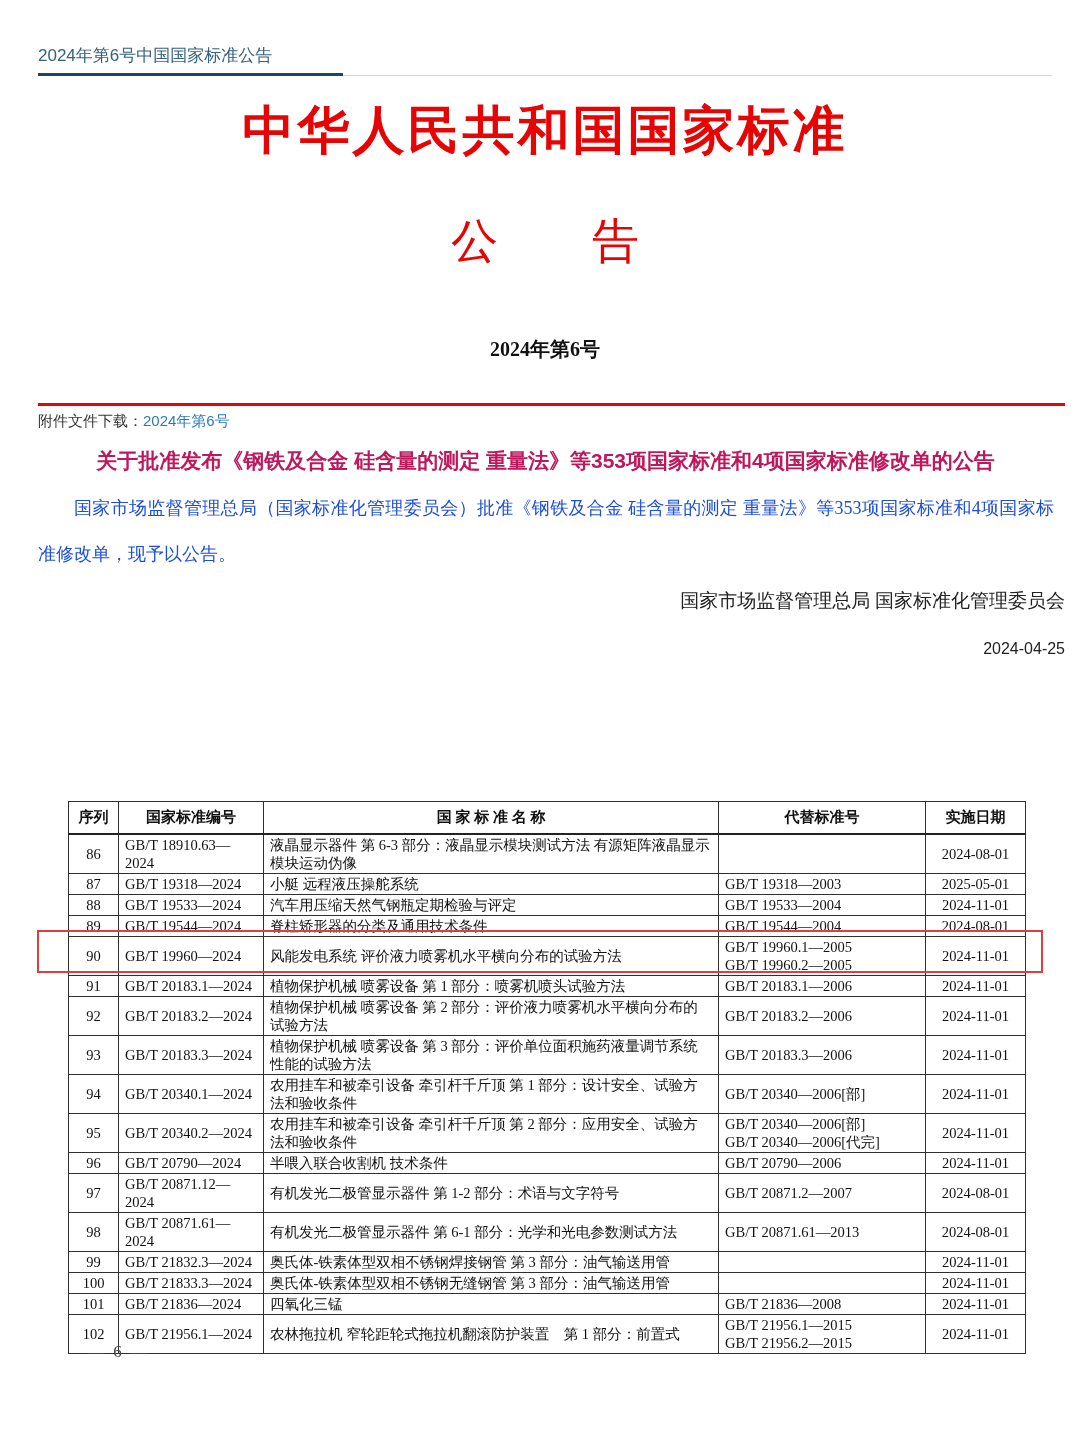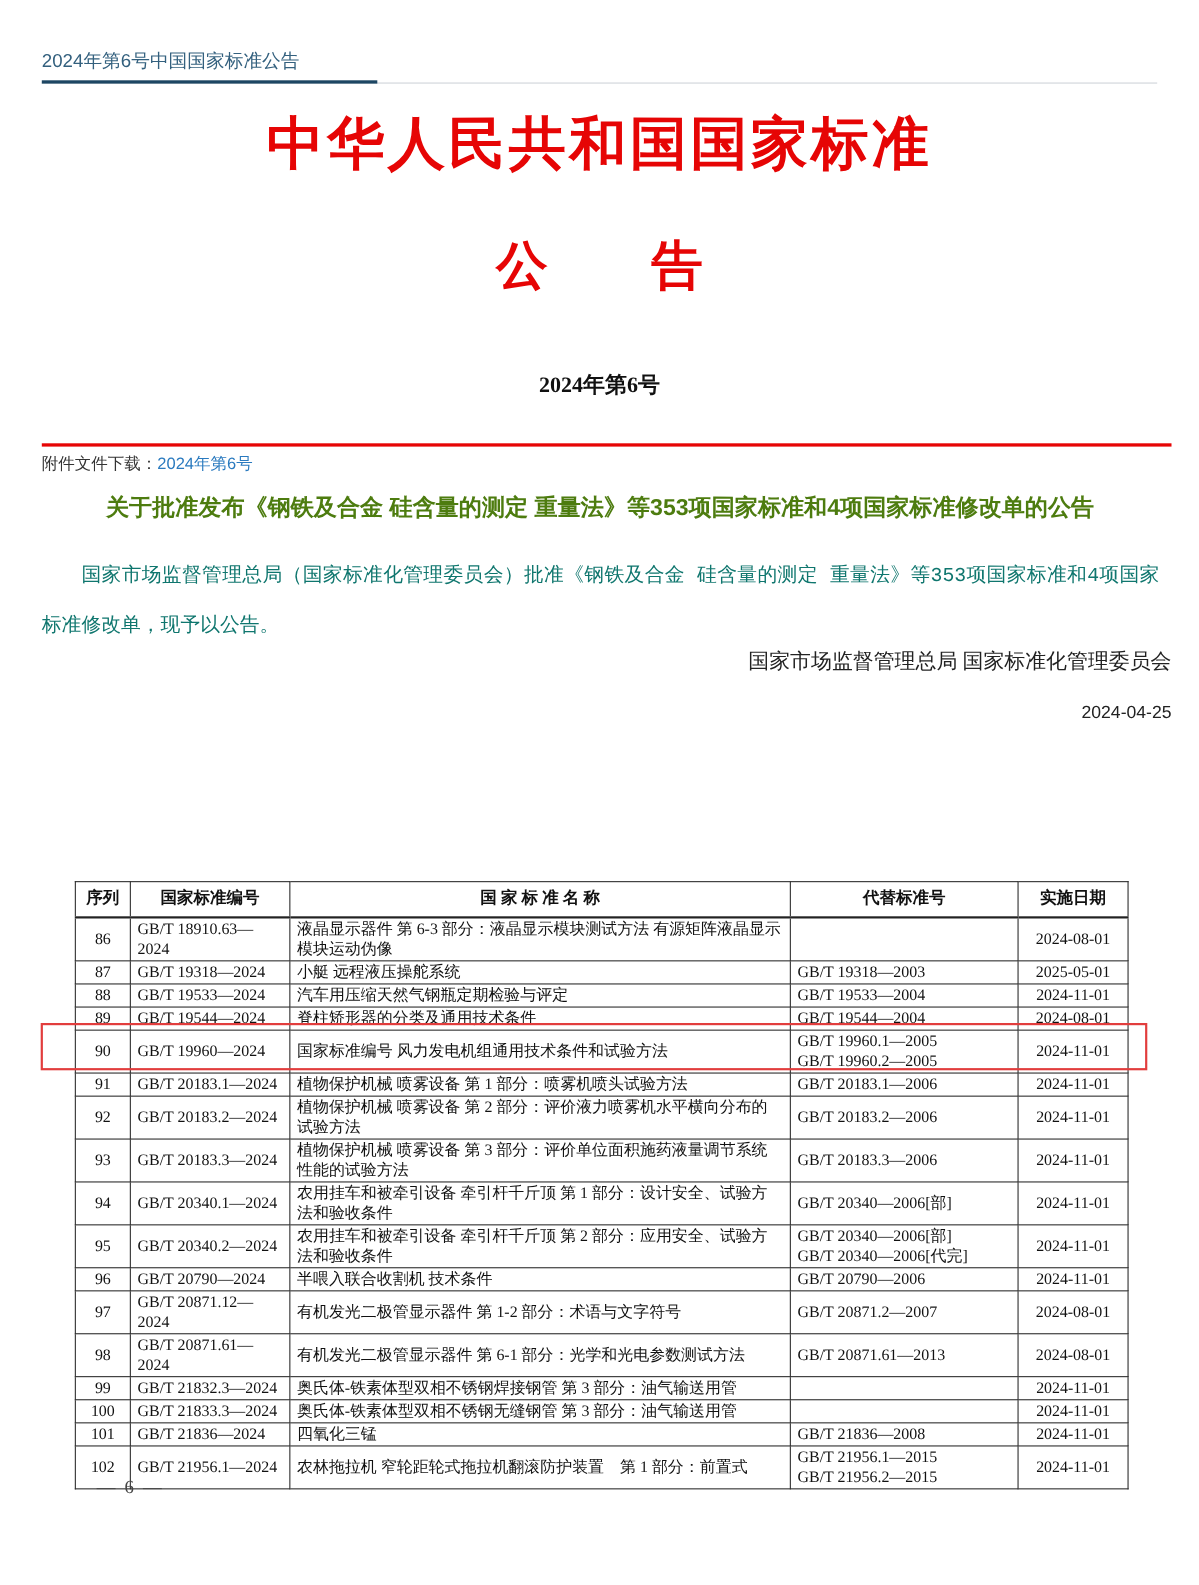--- a/index.html
+++ b/index.html
@@ -31,21 +31,21 @@
     position:absolute; left:0; top:96px; width:100%;
     text-align:center;
     font-family:"Liberation Serif", "DejaVu Serif", serif;
     font-weight:bold; font-size:52px; letter-spacing:3px;
     color:#e60505;
   }
   .gonggao {
     position:absolute; left:0; top:210px; width:100%;
     text-align:center;
     font-family:"Liberation Serif", "DejaVu Serif", serif;
-    font-weight:bold; font-size:47px;
+    font-weight:normal; font-size:47px;
     color:#e60505;
   }
   .issue-no {
     position:absolute; left:0; top:336px; width:100%;
     text-align:center;
     font-family:"Liberation Serif", "DejaVu Serif", serif;
     font-weight:bold; font-size:20px; color:#111111;
   }
 
   .red-rule {
@@ -57,27 +57,27 @@
     position:absolute; left:38px; top:412px;
     font-size:15px; color:#333333;
     font-family:"Liberation Sans", sans-serif;
   }
   .attach-link { color:#2a7abf; cursor:pointer; }
 
   .notice-heading {
     position:absolute; left:38px; top:447px; width:1015px;
     text-align:center;
     font-family:"Liberation Sans", sans-serif;
-    font-weight:bold; font-size:21px; color:#4d7c0f;
+    font-weight:bold; font-size:21px; color:#be185d;
   }
 
   .body-para {
-    position:absolute; left:38px; top:501px; width:1016px;
-    font-family:Liberation Mono, monospace;
-    font-size:18px; color:#0f766e;
+    position:absolute; left:38px; top:485px; width:1016px;
+    font-family:Liberation Serif, serif;
+    font-size:18px; color:#1d4ed8;
     line-height:46px; text-indent:2em; text-align:justify;
   }
 
   .signature {
     position:absolute; right:25px; top:588px;
     font-family:"Liberation Serif", "DejaVu Serif", serif;
     font-size:19px; color:#222222;
   }
   .sign-date {
     position:absolute; right:25px; top:640px;
@@ -191,21 +191,21 @@
     <td class="c-code">GB/T 19544—2024</td>
     <td class="c-name">脊柱矫形器的分类及通用技术条件</td>
     <td class="c-repl">
             <div>GB/T 19544—2004</div>
           </td>
     <td class="c-date">2024-08-01</td>
   </tr>
         <tr>
     <td class="c-seq">90</td>
     <td class="c-code">GB/T 19960—2024</td>
-    <td class="c-name">国家标准编号 风力发电机组通用技术条件和试验方法</td>
+    <td class="c-name">风能发电系统 评价液力喷雾机水平横向分布的试验方法</td>
     <td class="c-repl">
             <div>GB/T 19960.1—2005</div>
             <div>GB/T 19960.2—2005</div>
           </td>
     <td class="c-date">2024-11-01</td>
   </tr>
         <tr>
     <td class="c-seq">91</td>
     <td class="c-code">GB/T 20183.1—2024</td>
     <td class="c-name">植物保护机械 喷雾设备 第 1 部分：喷雾机喷头试验方法</td>

